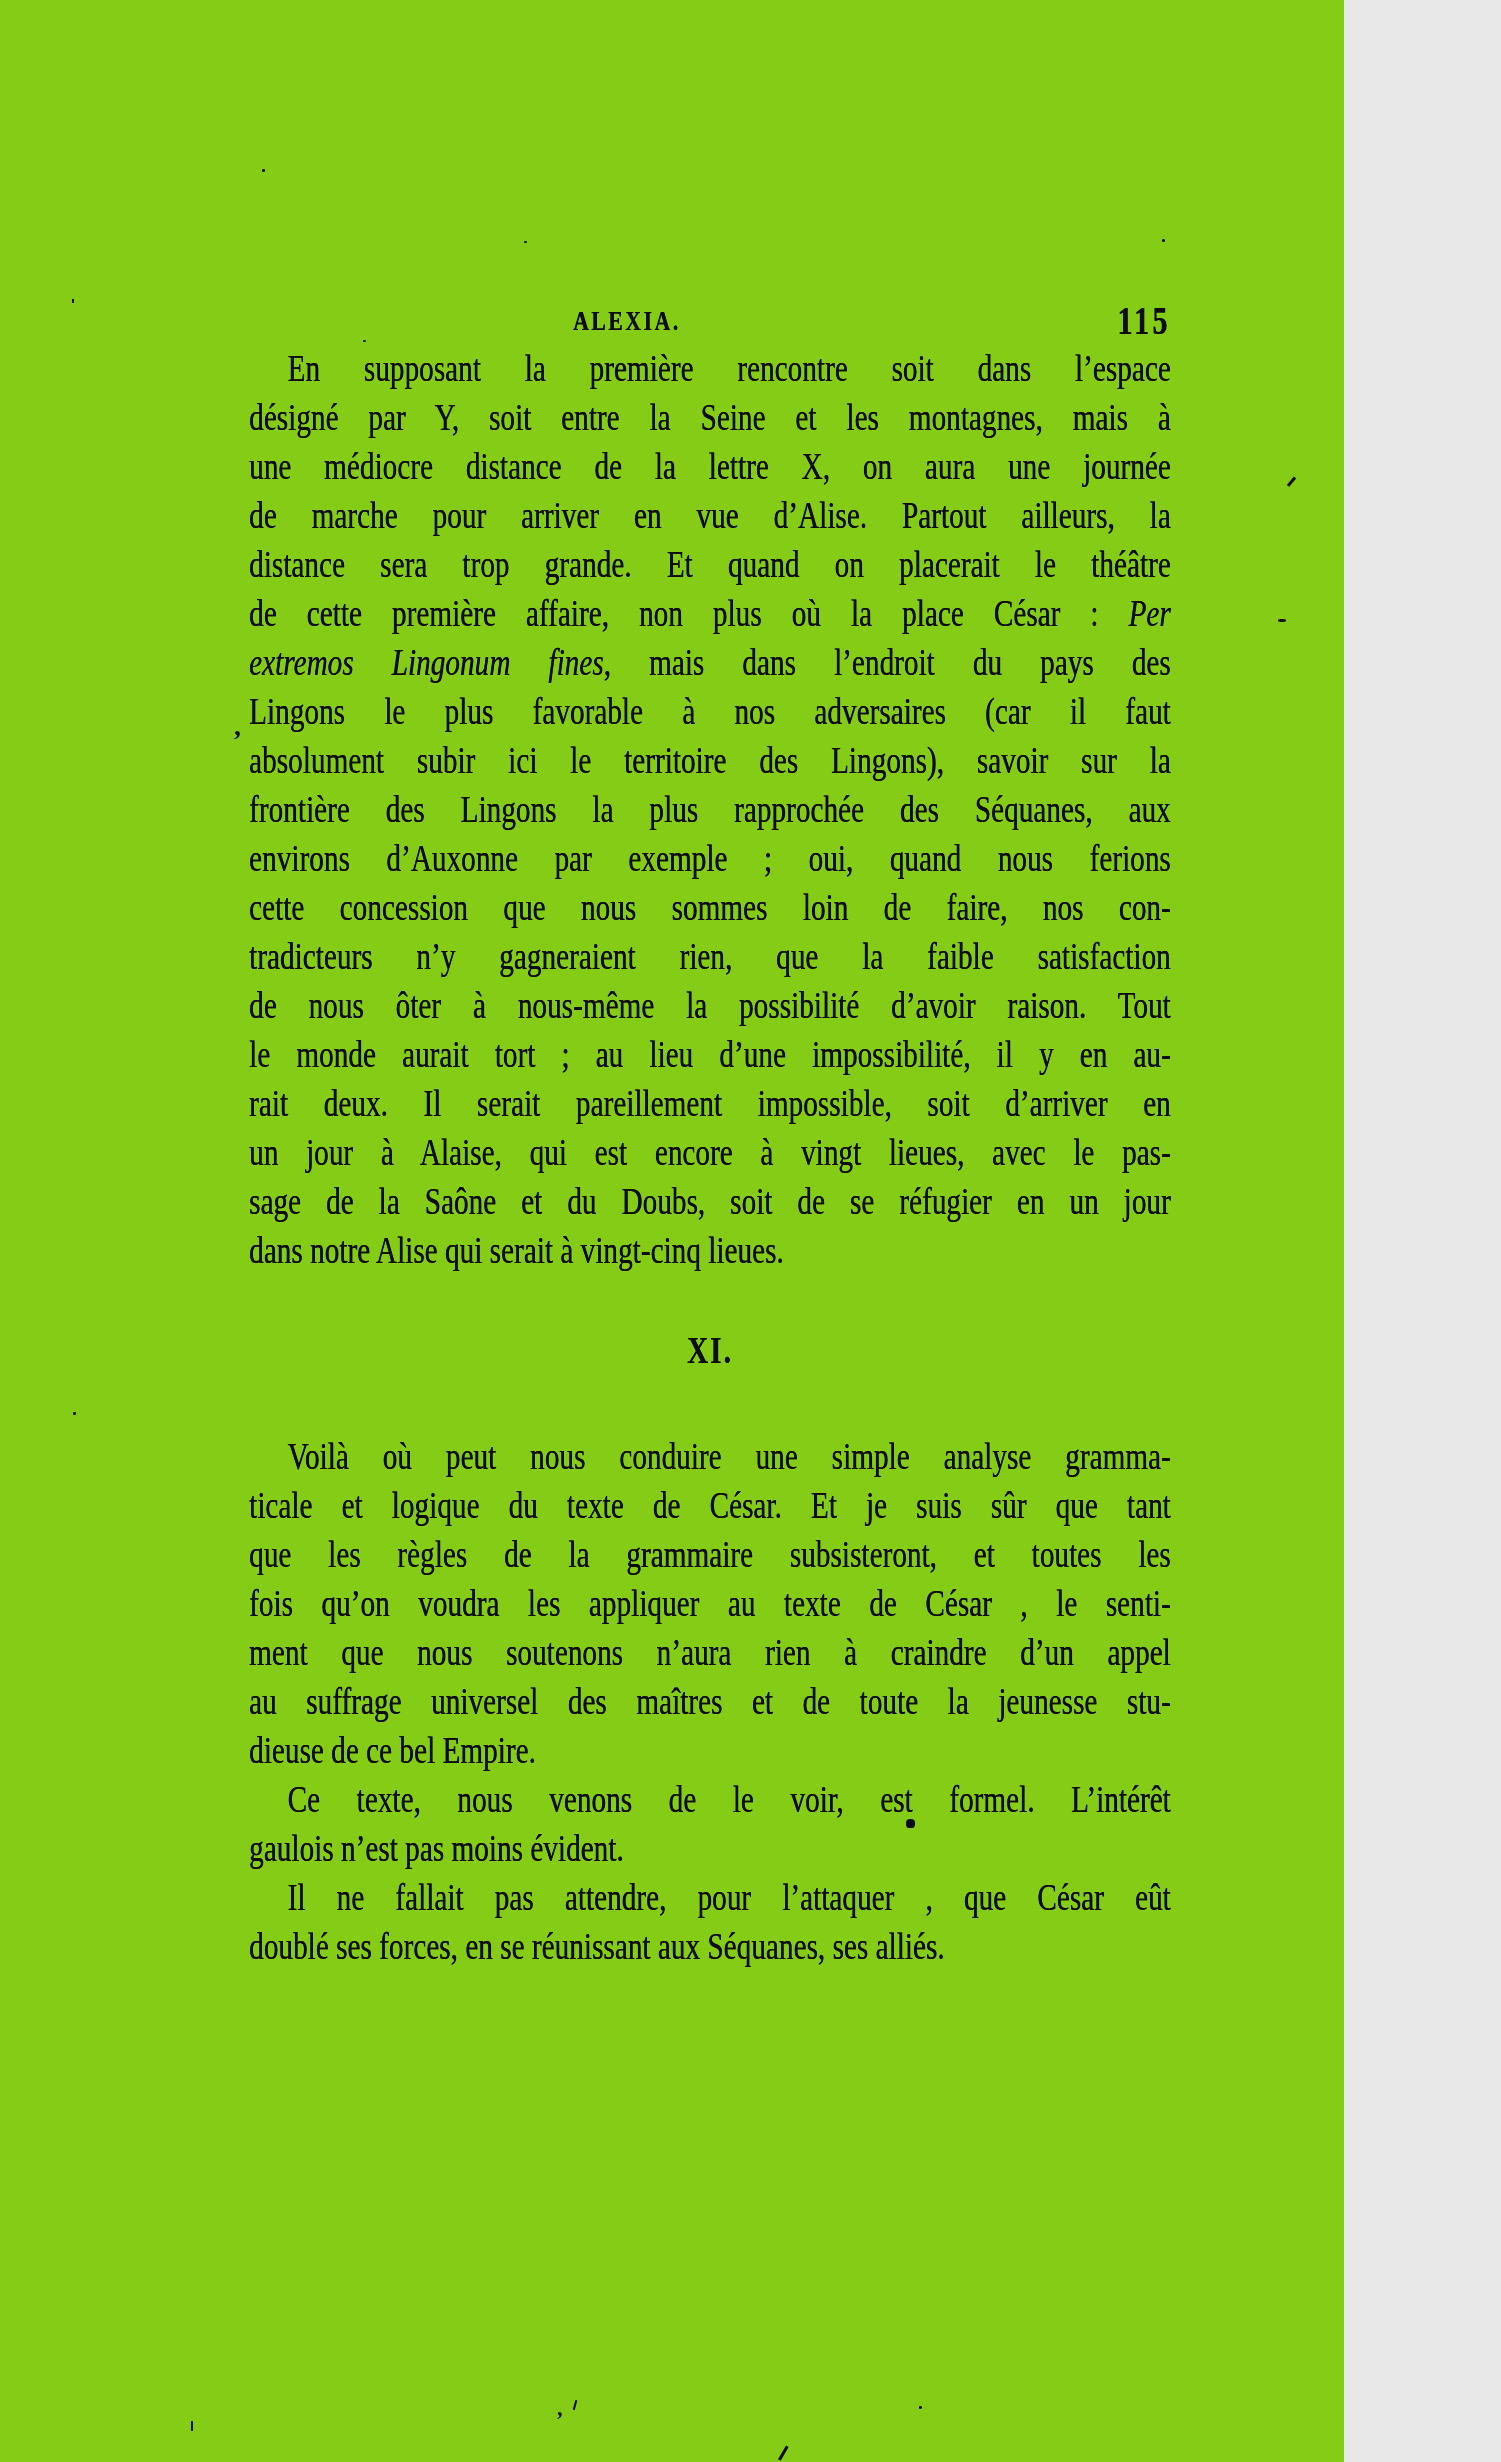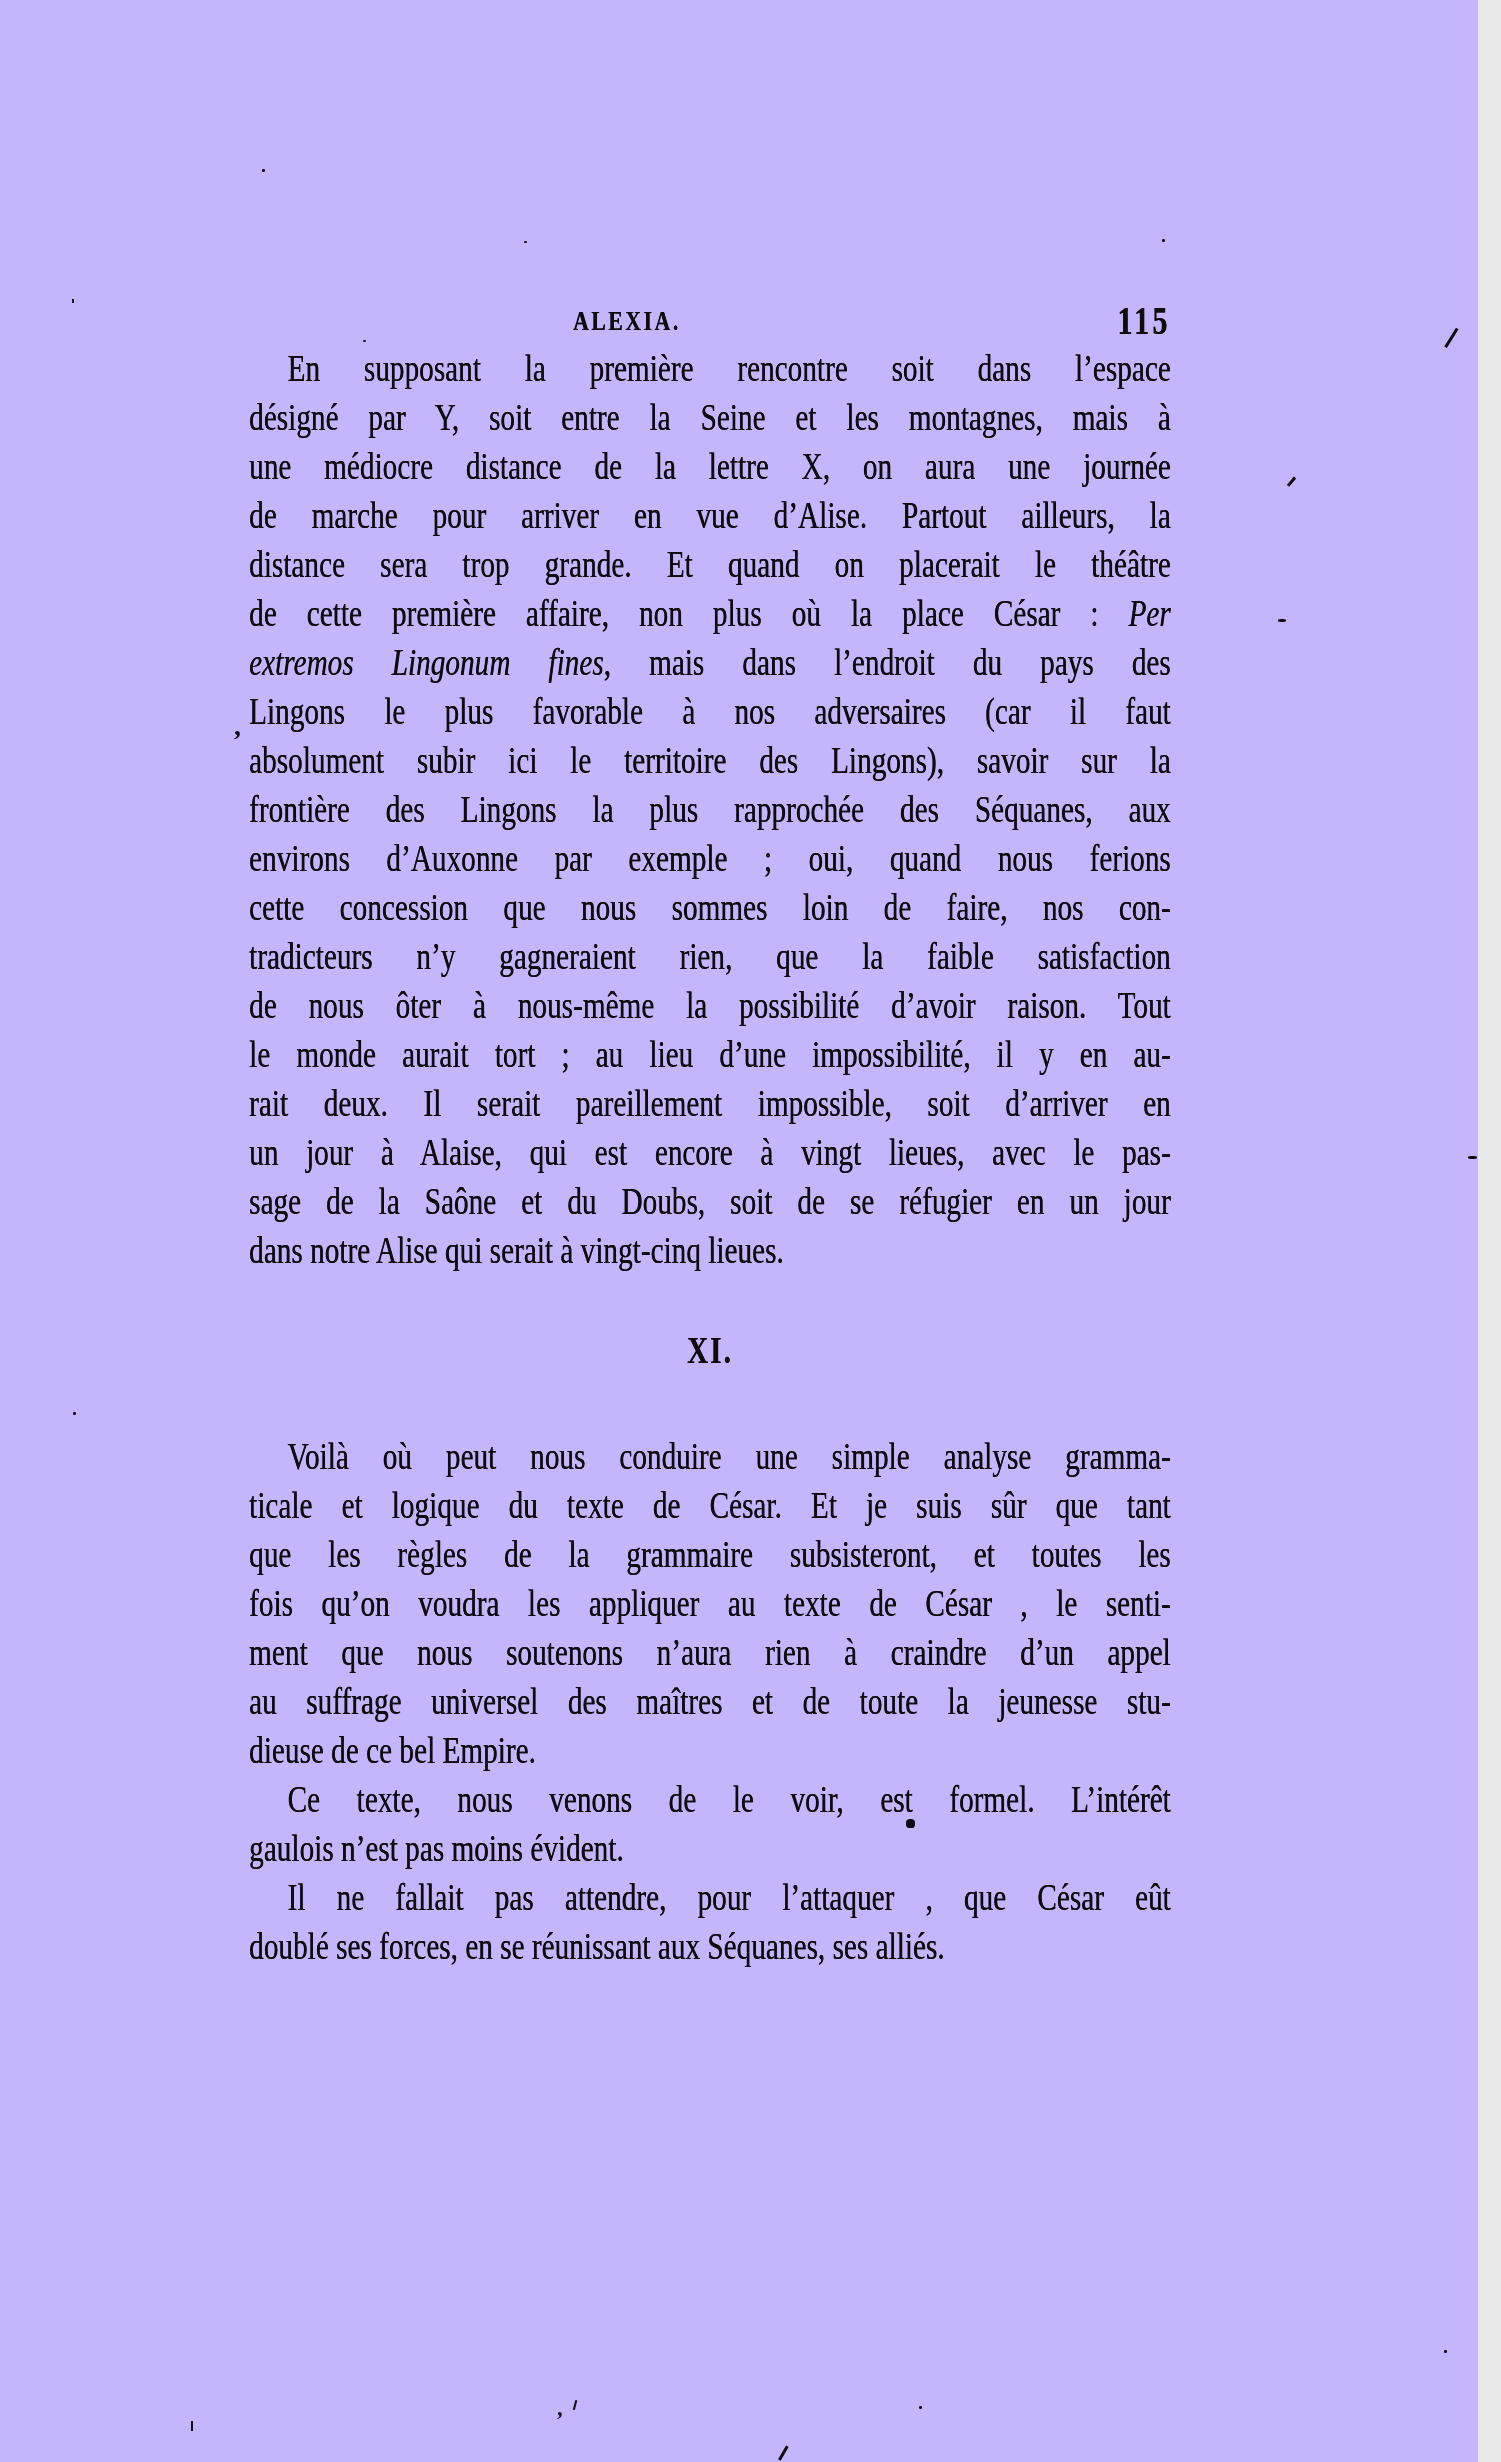--- a/index.html
+++ b/index.html
@@ -1,20 +1,20 @@
 <!DOCTYPE html>
 <html style="font-size:13.8px"><head>
 <meta charset="utf-8">
 <style>
   html, body { margin: 0; padding: 0; background: #e8e8e8; }
   .page {
     position: relative;
-    width: 1478px;
+    width: 1344px;
     height: 2462px;
-    background: #c4b5fd;
+    background: #84cc16;
     overflow: hidden;
     font-family: "Liberation Serif", "DejaVu Serif", serif;
     color: #0d0d0d;
   }
   
   .column {
     position: absolute;
     left: 249px;
     top: 303px;
     width: 1197px;

